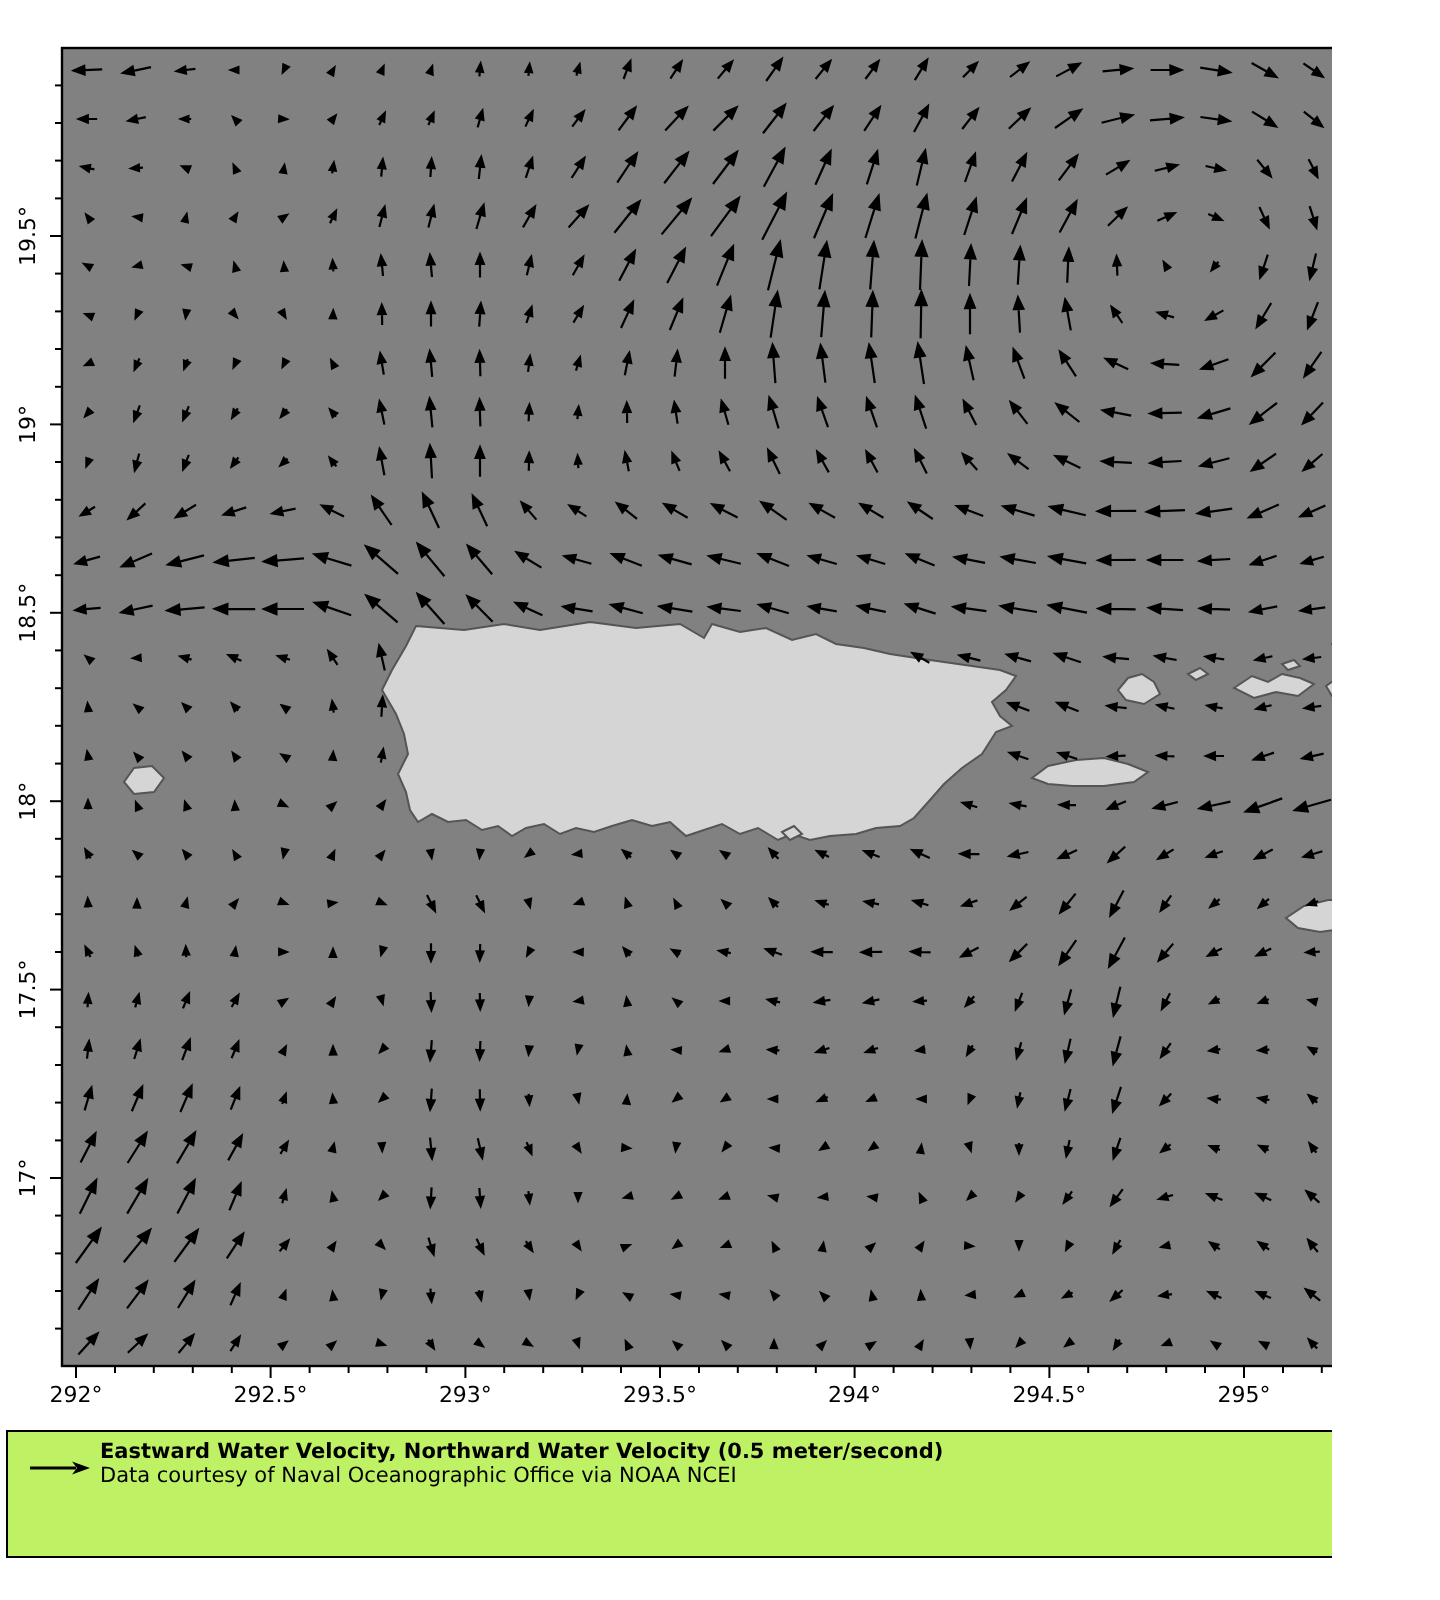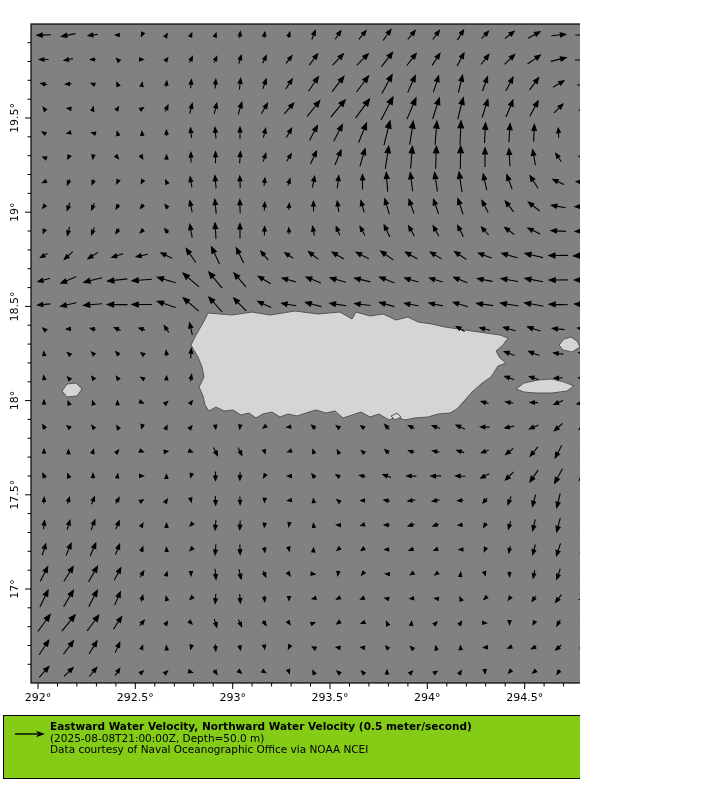--- a/index.html
+++ b/index.html
@@ -1,21 +1,21 @@
 <!DOCTYPE html>
 <html><head>
 <meta charset="utf-8">
 <style>
   html,body{margin:0;padding:0;background:#ffffff;}
-  #figure{position:relative;width:580px;height:800px;background:#ffffff;
+  #figure{position:relative;width:666px;height:800px;background:#ffffff;
           font-family:"DejaVu Sans","Liberation Sans",sans-serif;overflow:hidden;}
   #map-svg{position:absolute;left:0;top:0;}
   .tick-label{font-size:11px;fill:#000;}
   #legend{position:absolute;left:3px;top:715px;width:711px;height:62px;
-          background:#84cc16;border:1.5px solid #000;box-sizing:content-box;}
+          background:#bef264;border:1.5px solid #000;box-sizing:content-box;}
   #legend-arrow{position:absolute;left:10px;top:10px;}
   #legend-text{position:absolute;left:46px;top:5px;font-size:10.5px;line-height:11.6px;color:#000;}
   #legend-title{font-weight:bold;}
 </style>
 </head>
 <body>
 
 <div id="figure">
   <div id="map-svg"><svg width="720" height="800" viewBox="0 0 720 800">
         <rect x="31" y="24" width="657" height="659" fill="#818181"></rect>
@@ -805,17 +805,16 @@
         <line x1="31" y1="61.5" x2="27.5" y2="61.5" stroke="#000000" stroke-width="1"></line>
         <line x1="31" y1="42.7" x2="27.5" y2="42.7" stroke="#000000" stroke-width="1"></line>
       </svg></div>
   <div id="legend">
     <svg id="legend-arrow" width="32" height="14">
       <line x1="1" y1="8" x2="24" y2="8" stroke="#000" stroke-width="1.4"></line>
       <polygon points="31,8 22,4.8 24.5,8 22,11.2" fill="#000"></polygon>
     </svg>
     <div id="legend-text">
       <div id="legend-title">Eastward Water Velocity, Northward Water Velocity (0.5 meter/second)</div>
-      <div>(2025-08-08T21:00:00Z, Depth=50.0 m)</div>
       <div>Data courtesy of Naval Oceanographic Office via NOAA NCEI</div>
     </div>
   </div>
 </div>
 
 </body></html>

